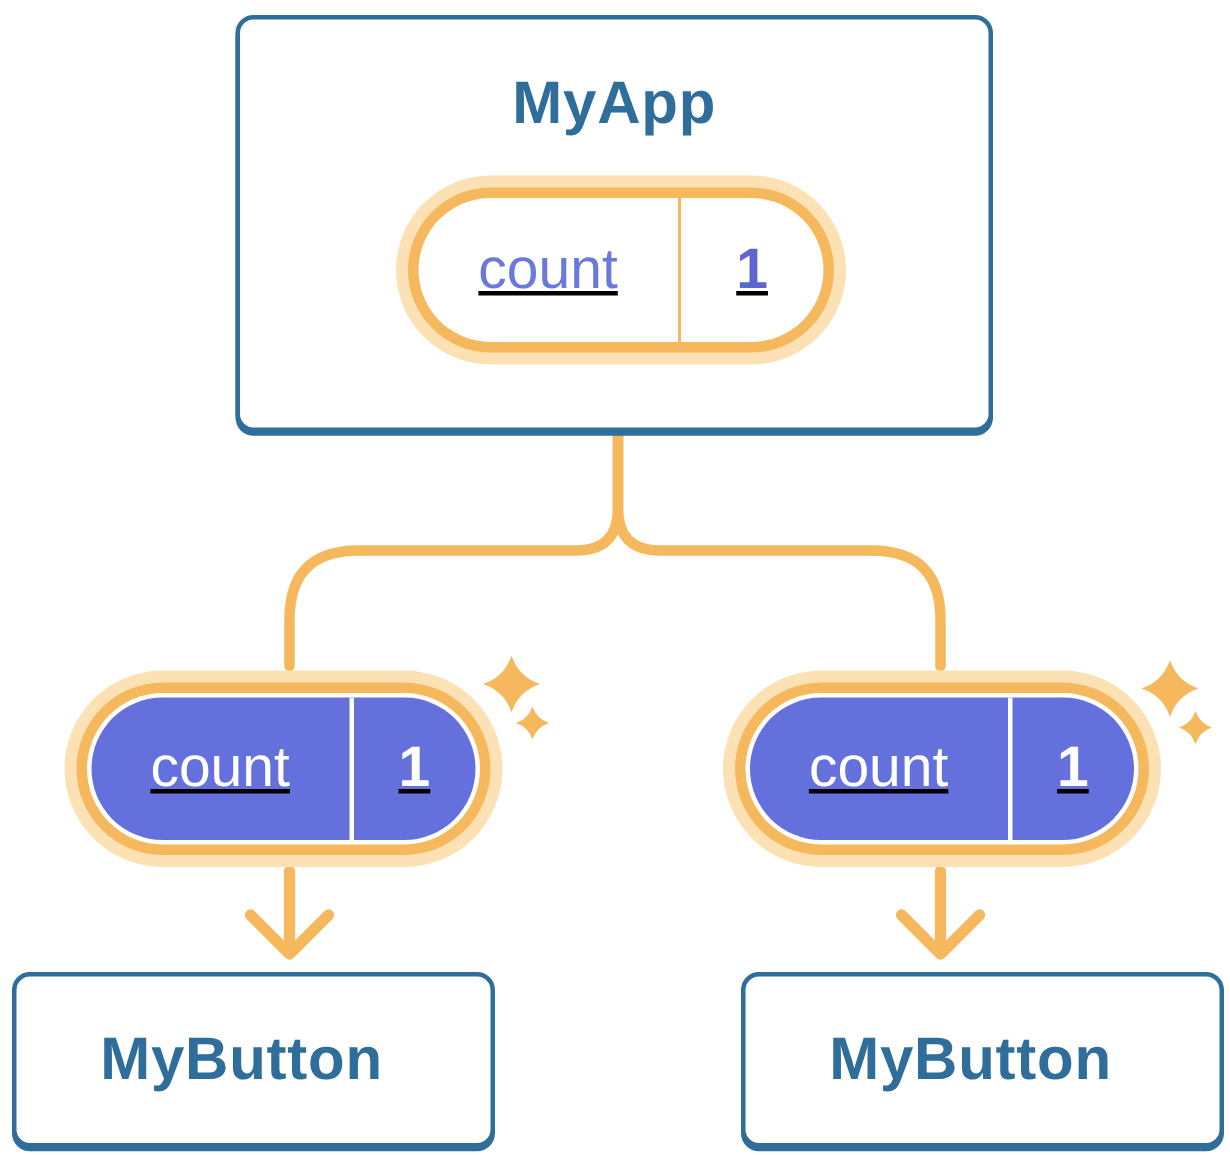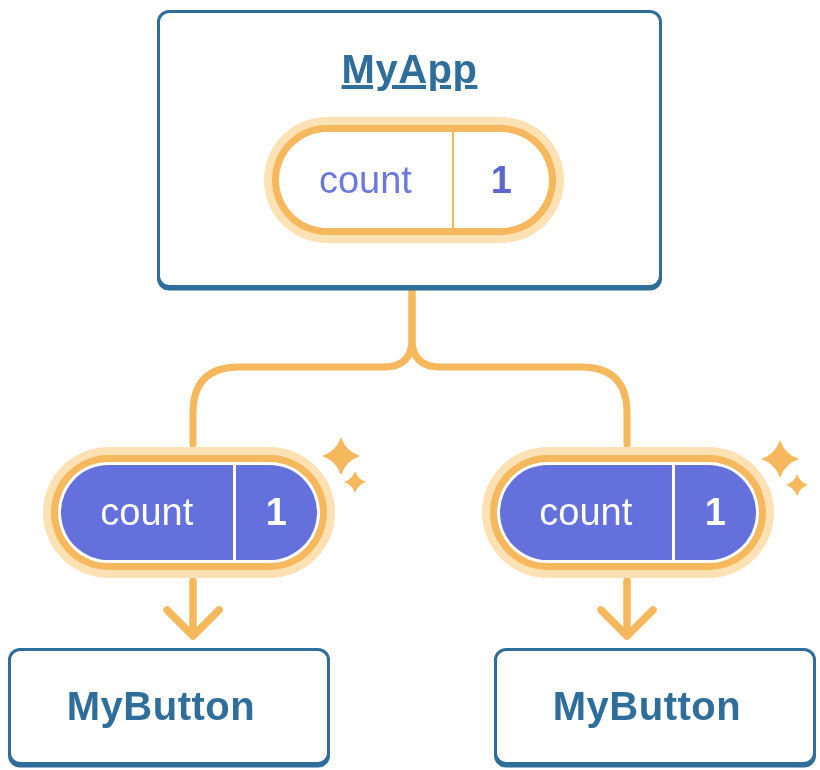--- a/index.html
+++ b/index.html
@@ -18,29 +18,29 @@
     border-radius:12px;box-sizing:border-box;
     box-shadow:0 2.5px 0 var(--card-border-blue);
   }
   .card-root{left:157px;top:10px;width:505px;height:278px;}
   .card-child-left{left:8px;top:648px;width:322px;height:117px;}
   .card-child-right{left:494px;top:648px;width:322px;height:117px;}
   .card-title{
     text-align:center;color:var(--title-blue);font-size:40px;font-weight:600;
     letter-spacing:0.5px;line-height:1.1;
   }
-  .card-root .card-title{padding-top:34px;text-decoration:underline;}
+  .card-root .card-title{padding-top:34px;}
   .card-child-left .card-title,.card-child-right .card-title{
     position:absolute;left:0;right:16px;top:50%;transform:translateY(-52%);
   }
 
   
   .pill{position:absolute;border-radius:999px;background:var(--pill-glow);padding:8px;box-sizing:border-box;}
   .pill-ring{width:100%;height:100%;border-radius:999px;background:var(--accent-orange);padding:7px;box-sizing:border-box;}
-  .pill-body{width:100%;height:100%;border-radius:999px;display:flex;overflow:hidden;box-sizing:border-box;}
+  .pill-body{width:100%;height:100%;border-radius:999px;display:flex;overflow:hidden;box-sizing:border-box;text-decoration:underline;}
   .pill-light .pill-body{background:#ffffff;}
   .pill-gap{width:100%;height:100%;border-radius:999px;background:#ffffff;padding:3px;box-sizing:box;box-sizing:border-box;}
   .pill-dark .pill-body{background:var(--pill-purple);}
   .cell{display:flex;align-items:center;justify-content:center;}
   .cell-label{flex:0 0 64%;}
   .pill-dark .cell-label{flex:0 0 67%;}
   .cell-value{flex:1 1 auto;}
   .pill-light .cell-label{border-right:2.5px solid var(--accent-orange);}
   .pill-dark .cell-label{border-right:3px solid #ffffff;}
   .pill-light .label-text{color:var(--state-label-purple);font-size:38px;}

